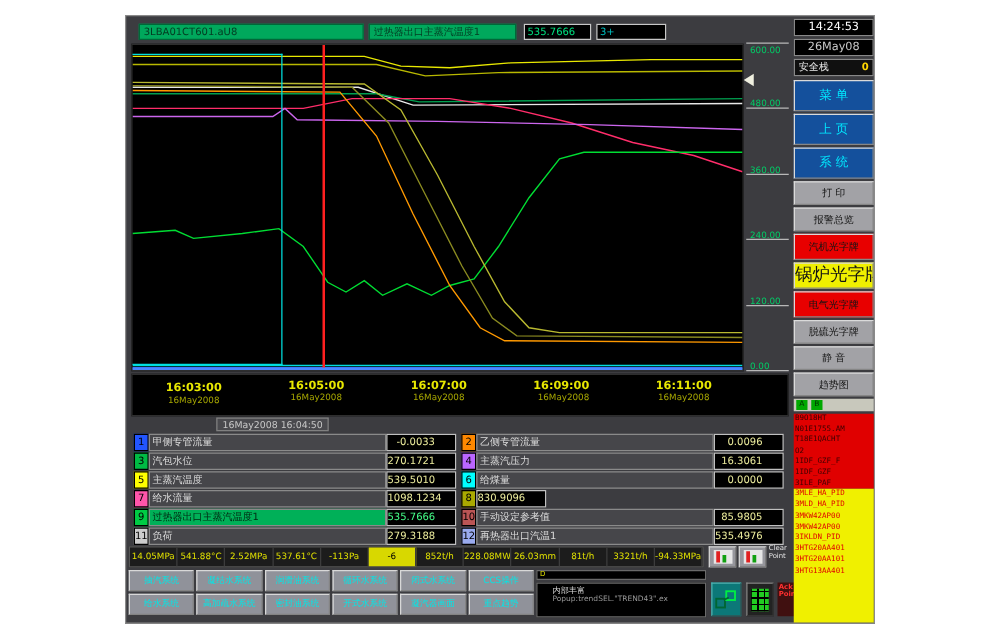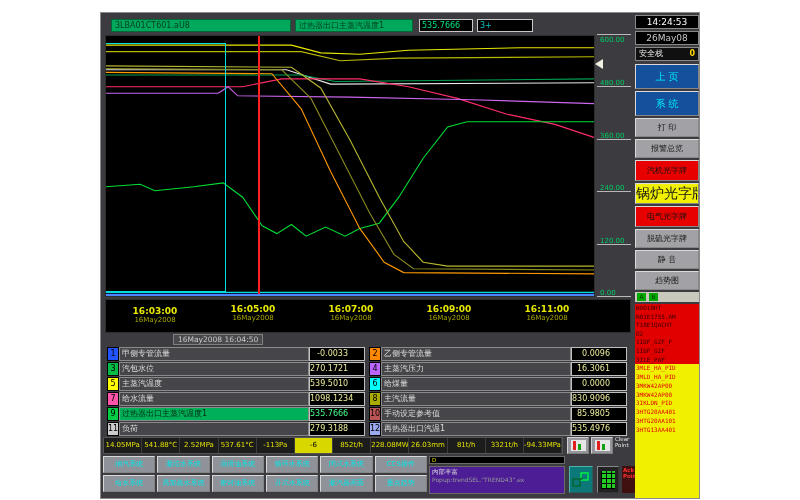--- a/index.html
+++ b/index.html
@@ -65,21 +65,21 @@
   .clear-point { position:absolute; left:512px; top:423px; width:20px; color:#e6e6e6;
                  font-size:5.5px; line-height:6px; text-align:left; }
   
   .btn-row { position:absolute; left:0; width:324px; height:17px; display:flex; gap:2px; }
   .sys-btn { flex:1; background:#90929a; border:1px outset #d8d8d8; color:#00e8e8;
              font-size:7px; line-height:14px; text-align:center; white-space:nowrap; overflow:hidden; }
   .cmd-thin { position:absolute; left:326px; top:443px; width:136px; height:8px;
               background:#000; border:1px solid #6a6a6a; color:#e0e000; font-size:5.5px;
               line-height:6px; padding-left:2px; }
   .cmd-box { position:absolute; left:326px; top:453px; width:136px; height:28px;
-             background:#4c1d95; border:1px solid #6a6a6a; padding:1px 2px; overflow:hidden; }
+             background:#000000; border:1px solid #6a6a6a; padding:1px 12px; overflow:hidden; }
   .cmd-l1 { color:#dddddd; font-size:6.5px; line-height:8px; white-space:nowrap; }
   .cmd-l2 { color:#999999; font-size:6px; line-height:8px; white-space:nowrap; }
   .link-btn { position:absolute; left:466px; top:453px; width:24px; height:27px;
               background:#0c7878; border:1px outset #50b0b0; }
   .grid-btn { position:absolute; left:494px; top:453px; width:22px; height:27px;
               background:#222; border:1px outset #888; }
   .grid-glyph { position:absolute; left:3px; top:4px; width:14px; height:18px; background:#22cc22;
                 background-image:repeating-linear-gradient(0deg,#000 0 1px,transparent 1px 5px),
                                  repeating-linear-gradient(90deg,#000 0 1px,transparent 1px 5px); }
   .ack-point { position:absolute; left:519px; top:453px; width:14px; color:#ff3030;
@@ -162,21 +162,21 @@
             <div class="x-date">16May2008</div>
           </div>
           <div class="x-label" style="left: 147px; top: 4px;">
             <div class="x-time">16:05:00</div>
             <div class="x-date">16May2008</div>
           </div>
           <div class="x-label" style="left: 245px; top: 4px;">
             <div class="x-time">16:07:00</div>
             <div class="x-date">16May2008</div>
           </div>
-          <div class="x-label" style="left: 343px; top: 4px;">
+          <div class="x-label" style="left: 343px; top: 4px; text-align: right;">
             <div class="x-time">16:09:00</div>
             <div class="x-date">16May2008</div>
           </div>
           <div class="x-label" style="left: 441px; top: 4px;">
             <div class="x-time">16:11:00</div>
             <div class="x-date">16May2008</div>
           </div>
         </div>
     </div>
 
@@ -225,21 +225,20 @@
           <div class="lg-label">主蒸汽压力</div>
           <div class="lg-value">16.3061</div>
         </div>
         <div class="lg-row">
           <div class="lg-chip" style="background: rgb(0, 255, 255);">6</div>
           <div class="lg-label">给煤量</div>
           <div class="lg-value">0.0000</div>
         </div>
         <div class="lg-row">
           <div class="lg-chip" style="background: rgb(170, 170, 0);">8</div>
-          <div class="lg-label">主汽流量</div>
           <div class="lg-value">830.9096</div>
         </div>
         <div class="lg-row">
           <div class="lg-chip" style="background: rgb(187, 85, 85);">10</div>
           <div class="lg-label">手动设定参考值</div>
           <div class="lg-value">85.9805</div>
         </div>
         <div class="lg-row">
           <div class="lg-chip" style="background: rgb(153, 170, 238);">12</div>
           <div class="lg-label">再热器出口汽温1</div>
@@ -311,20 +310,21 @@
   </div>
 
   <div class="sidebar">
     <div class="sb-clock">14:24:53</div>
     <div class="sb-date">26May08</div>
     <div class="sb-safety">
       <span>安全栈</span>
       <span class="v">0</span>
     </div>
     <div id="sb-buttons">
+        <div class="sb-btn blue">菜 单</div>
         <div class="sb-btn blue">上 页</div>
         <div class="sb-btn blue">系 统</div>
         <div class="sb-btn gray">打 印</div>
         <div class="sb-btn gray">报警总览</div>
         <div class="sb-btn red">汽机光字牌</div>
         <div class="sb-btn yellow">锅炉光字牌</div>
         <div class="sb-btn red">电气光字牌</div>
         <div class="sb-btn gray">脱硫光字牌</div>
         <div class="sb-btn gray">静 音</div>
         <div class="sb-btn gray">趋势图</div>

